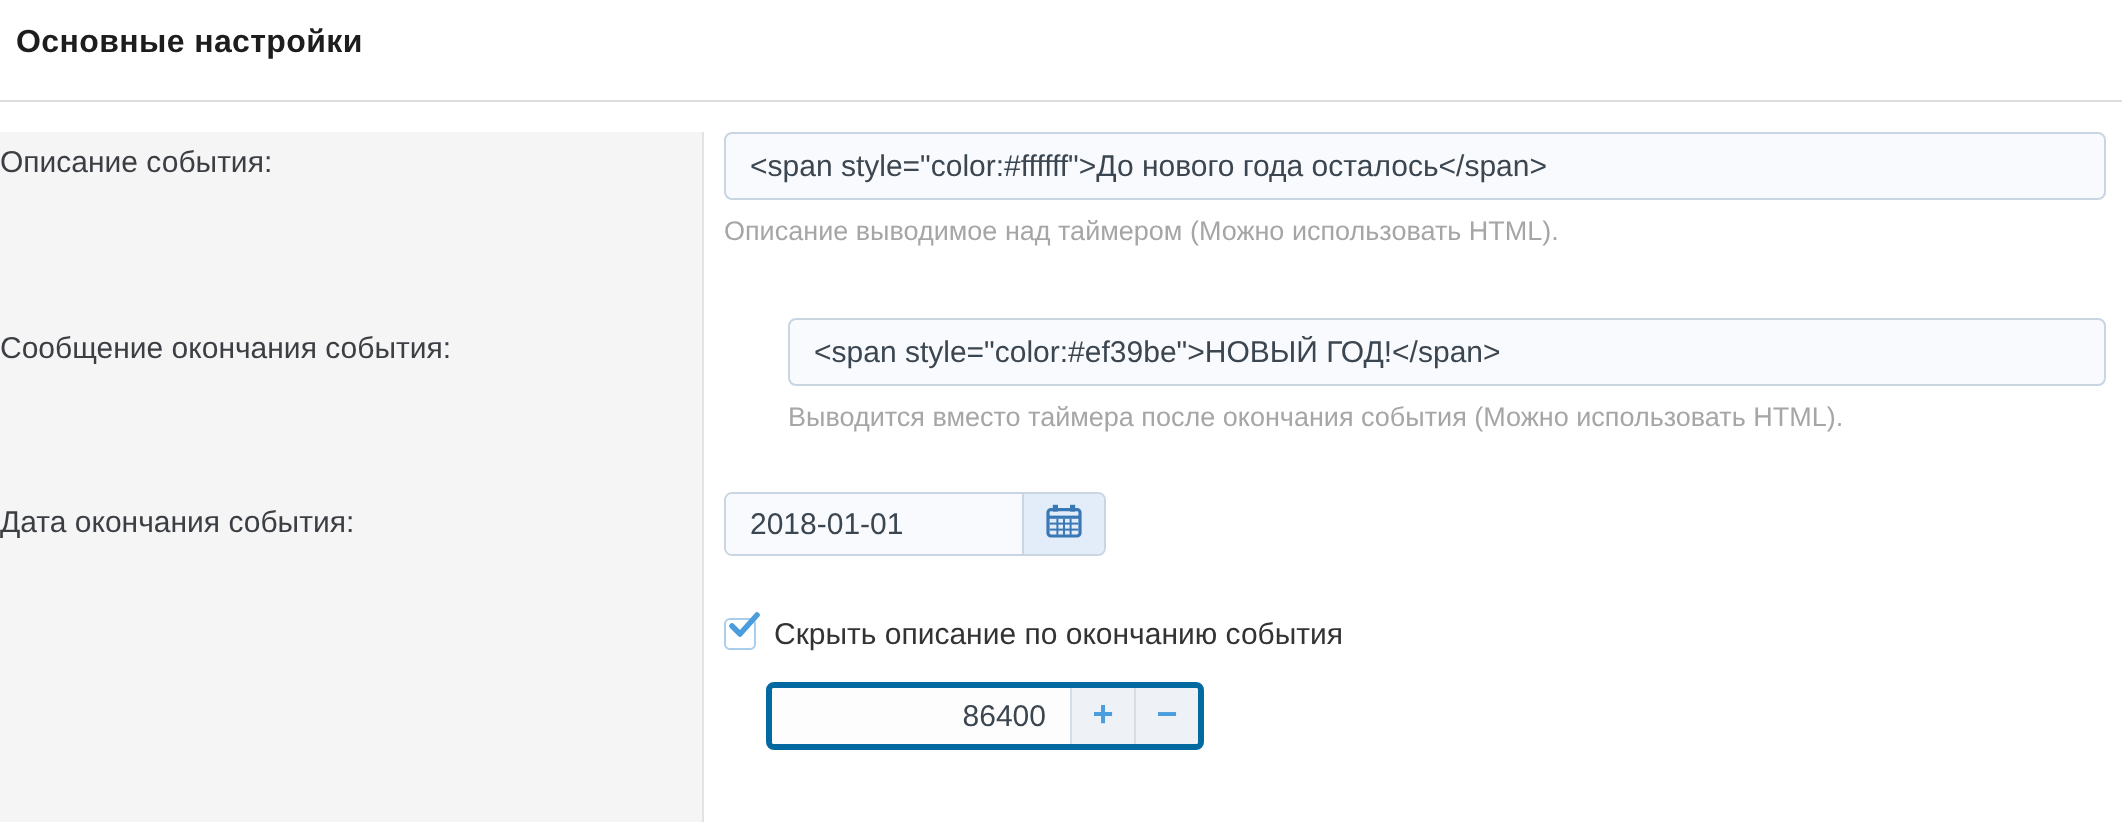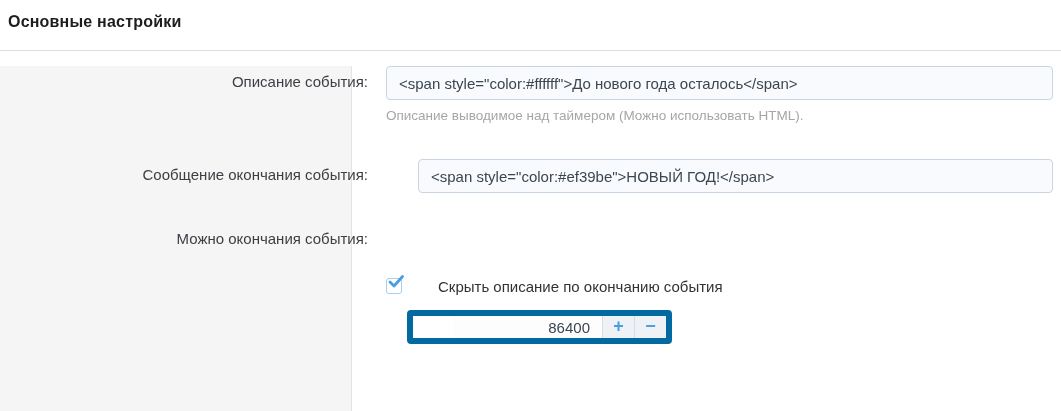--- a/index.html
+++ b/index.html
@@ -19,22 +19,22 @@
   .page-title { font-size: 16px; font-weight: bold; color: #1d1d1d; letter-spacing: .2px; }
 
   
   .form-body { position: relative; height: 359px; }
   .label-col-bg {
     position: absolute; left: 0; top: 0; bottom: 0; width: 352px;
     background: #f5f5f5; border-right: 1px solid #e3e3e3;
   }
   .form-row { position: relative; display: flex; }
   .form-label {
-    flex: 0 0 352px; width: 352px; text-align: right;
-    padding: 7px 8px 0 0; font-size: 15px; color: #3b3f44; margin-left: 24px;
+    flex: 0 0 352px; width: 352px; 
+    padding: 7px 8px 0 0; font-size: 15px; color: #3b3f44;
   }
   .form-field { flex: 1; padding: 0 8px 0 10px; }
 
   .row-1 { margin-top: 15px; }
   .row-2 { margin-top: 36px; gap: 32px; }
   .row-3 { margin-top: 30px; }
   .row-4 { margin-top: 29px; }
 
   .text-input {
     display: block; width: 100%; height: 34px;
@@ -56,33 +56,33 @@
     font-family: "Liberation Sans", sans-serif; outline: none;
   }
   .date-btn {
     width: 41px; background: #e2edf9; border: none; border-left: 1px solid #c9d6e2;
     display: flex; align-items: center; justify-content: center; cursor: pointer;
   }
 
   
   .checkbox-line {
     display: flex; align-items: center; cursor: pointer;
-    font-size: 15px; color: #333; height: 20px; margin-bottom: 6px; gap: 27px;
+    font-size: 15px; color: #333; height: 20px; margin-bottom: 6px;
   }
   .cb-box {
     width: 16px; height: 16px; flex: 0 0 16px;
     border: 1px solid #a9cdea; border-radius: 3px; background: #fff;
     position: relative; margin-right: 9px;
   }
   .cb-check { position: absolute; left: 1px; top: -4px; }
 
   
   .stepper {
     display: inline-flex; margin: 8px 0 0 21px; height: 34px;
-    border: 6px solid #0369a1; border-radius: 4px; overflow: hidden; background: #fff; padding-left: 40px;
+    border: 3px solid #0369a1; border-radius: 4px; overflow: hidden; background: #fff;
   }
   .stepper-input {
     width: 149px; border: none; background: #fdfdfe; text-align: right;
     padding: 0 12px; font-size: 15px; color: #3c4650;
     font-family: "Liberation Sans", sans-serif; outline: none;
   }
   .stepper-btn {
     width: 32px; background: #eef2f7; border: none; border-left: 1px solid #d5dde5;
     color: #4a9ede; font-weight: bold; font-size: 18px; line-height: 1;
     cursor: pointer; font-family: "Liberation Sans", sans-serif; padding-bottom: 2px;
@@ -105,25 +105,46 @@
       <div class="form-field">
         <input class="text-input" type="text" value="&lt;span style=&quot;color:#ffffff&quot;&gt;До нового года осталось&lt;/span&gt;" style="">
         <div class="help-text">Описание выводимое над таймером (Можно использовать HTML).</div>
       </div>
     </div>
 
     <div class="form-row row-2">
       <div class="form-label">Сообщение окончания события:</div>
       <div class="form-field">
         <input class="text-input" type="text" value="&lt;span style=&quot;color:#ef39be&quot;&gt;НОВЫЙ ГОД!&lt;/span&gt;" style="">
+        <div class="help-text">Выводится вместо таймера после окончания события (Можно использовать HTML).</div>
       </div>
     </div>
 
     <div class="form-row row-3">
-      <div class="form-label">Можно окончания события:</div>
+      <div class="form-label">Дата окончания события:</div>
+      <div class="form-field">
+        <div class="date-group">
+          <input class="date-input" type="text" value="2018-01-01" style="">
+          <button class="date-btn">
+            <span>
+              <svg width="18" height="17" viewBox="0 0 18 17">
+                <rect x="1" y="2.8" width="16" height="13.2" rx="1.5" fill="none" stroke="#3a78b5" stroke-width="1.6"></rect>
+                <line x1="1" y1="6.6" x2="17" y2="6.6" stroke="#3a78b5" stroke-width="1.6"></line>
+                <rect x="3.4" y="0.4" width="2.6" height="3.4" fill="#3a78b5"></rect>
+                <rect x="12" y="0.4" width="2.6" height="3.4" fill="#3a78b5"></rect>
+                <line x1="5.7" y1="7.4" x2="5.7" y2="15.4" stroke="#3a78b5" stroke-width="1"></line>
+                <line x1="9" y1="7.4" x2="9" y2="15.4" stroke="#3a78b5" stroke-width="1"></line>
+                <line x1="12.3" y1="7.4" x2="12.3" y2="15.4" stroke="#3a78b5" stroke-width="1"></line>
+                <line x1="1.8" y1="9.8" x2="16.2" y2="9.8" stroke="#3a78b5" stroke-width="1"></line>
+                <line x1="1.8" y1="12.8" x2="16.2" y2="12.8" stroke="#3a78b5" stroke-width="1"></line>
+              </svg>
+            </span>
+          </button>
+        </div>
+      </div>
     </div>
 
     <div class="form-row row-4">
       <div class="form-label"></div>
       <div class="form-field">
 
         <label class="checkbox-line">
           <span class="cb-box">
             <svg class="cb-check" width="16" height="14" viewBox="0 0 16 14">
               <path d="M2 7 L6 11 L14.5 1.5" stroke="#4a9ede" stroke-width="2.8" fill="none" stroke-linecap="round" stroke-linejoin="round"></path>

